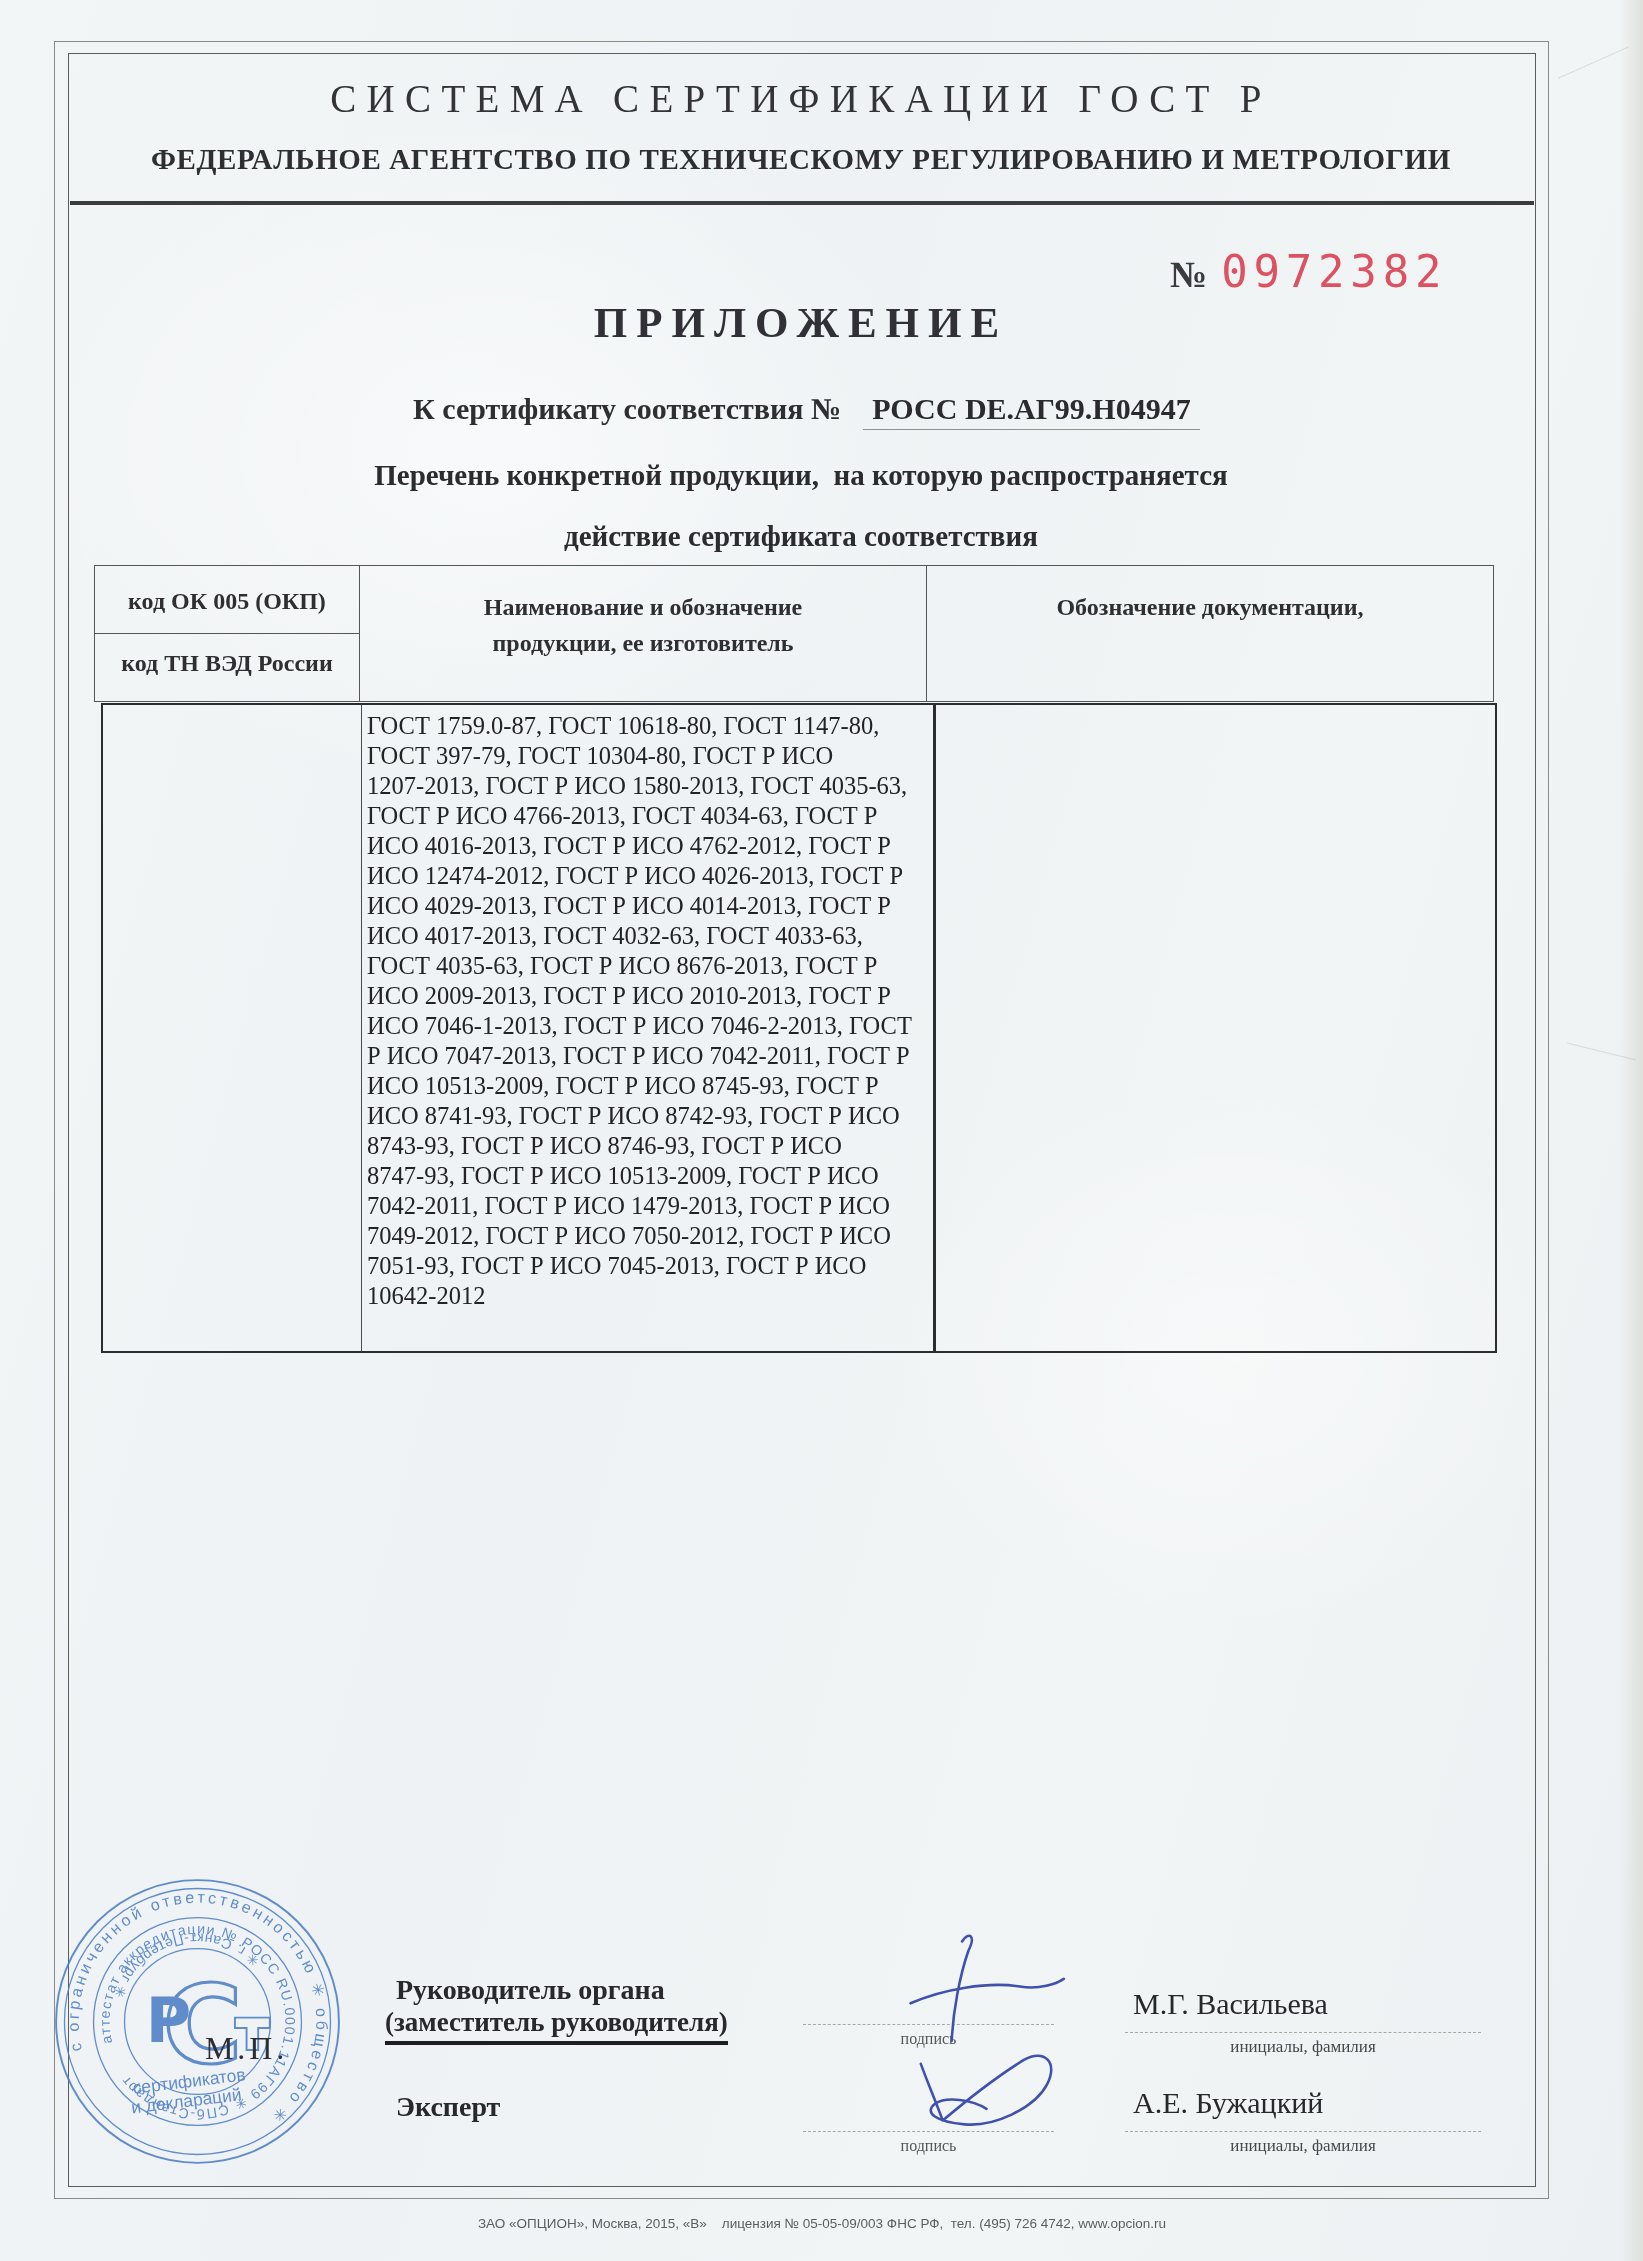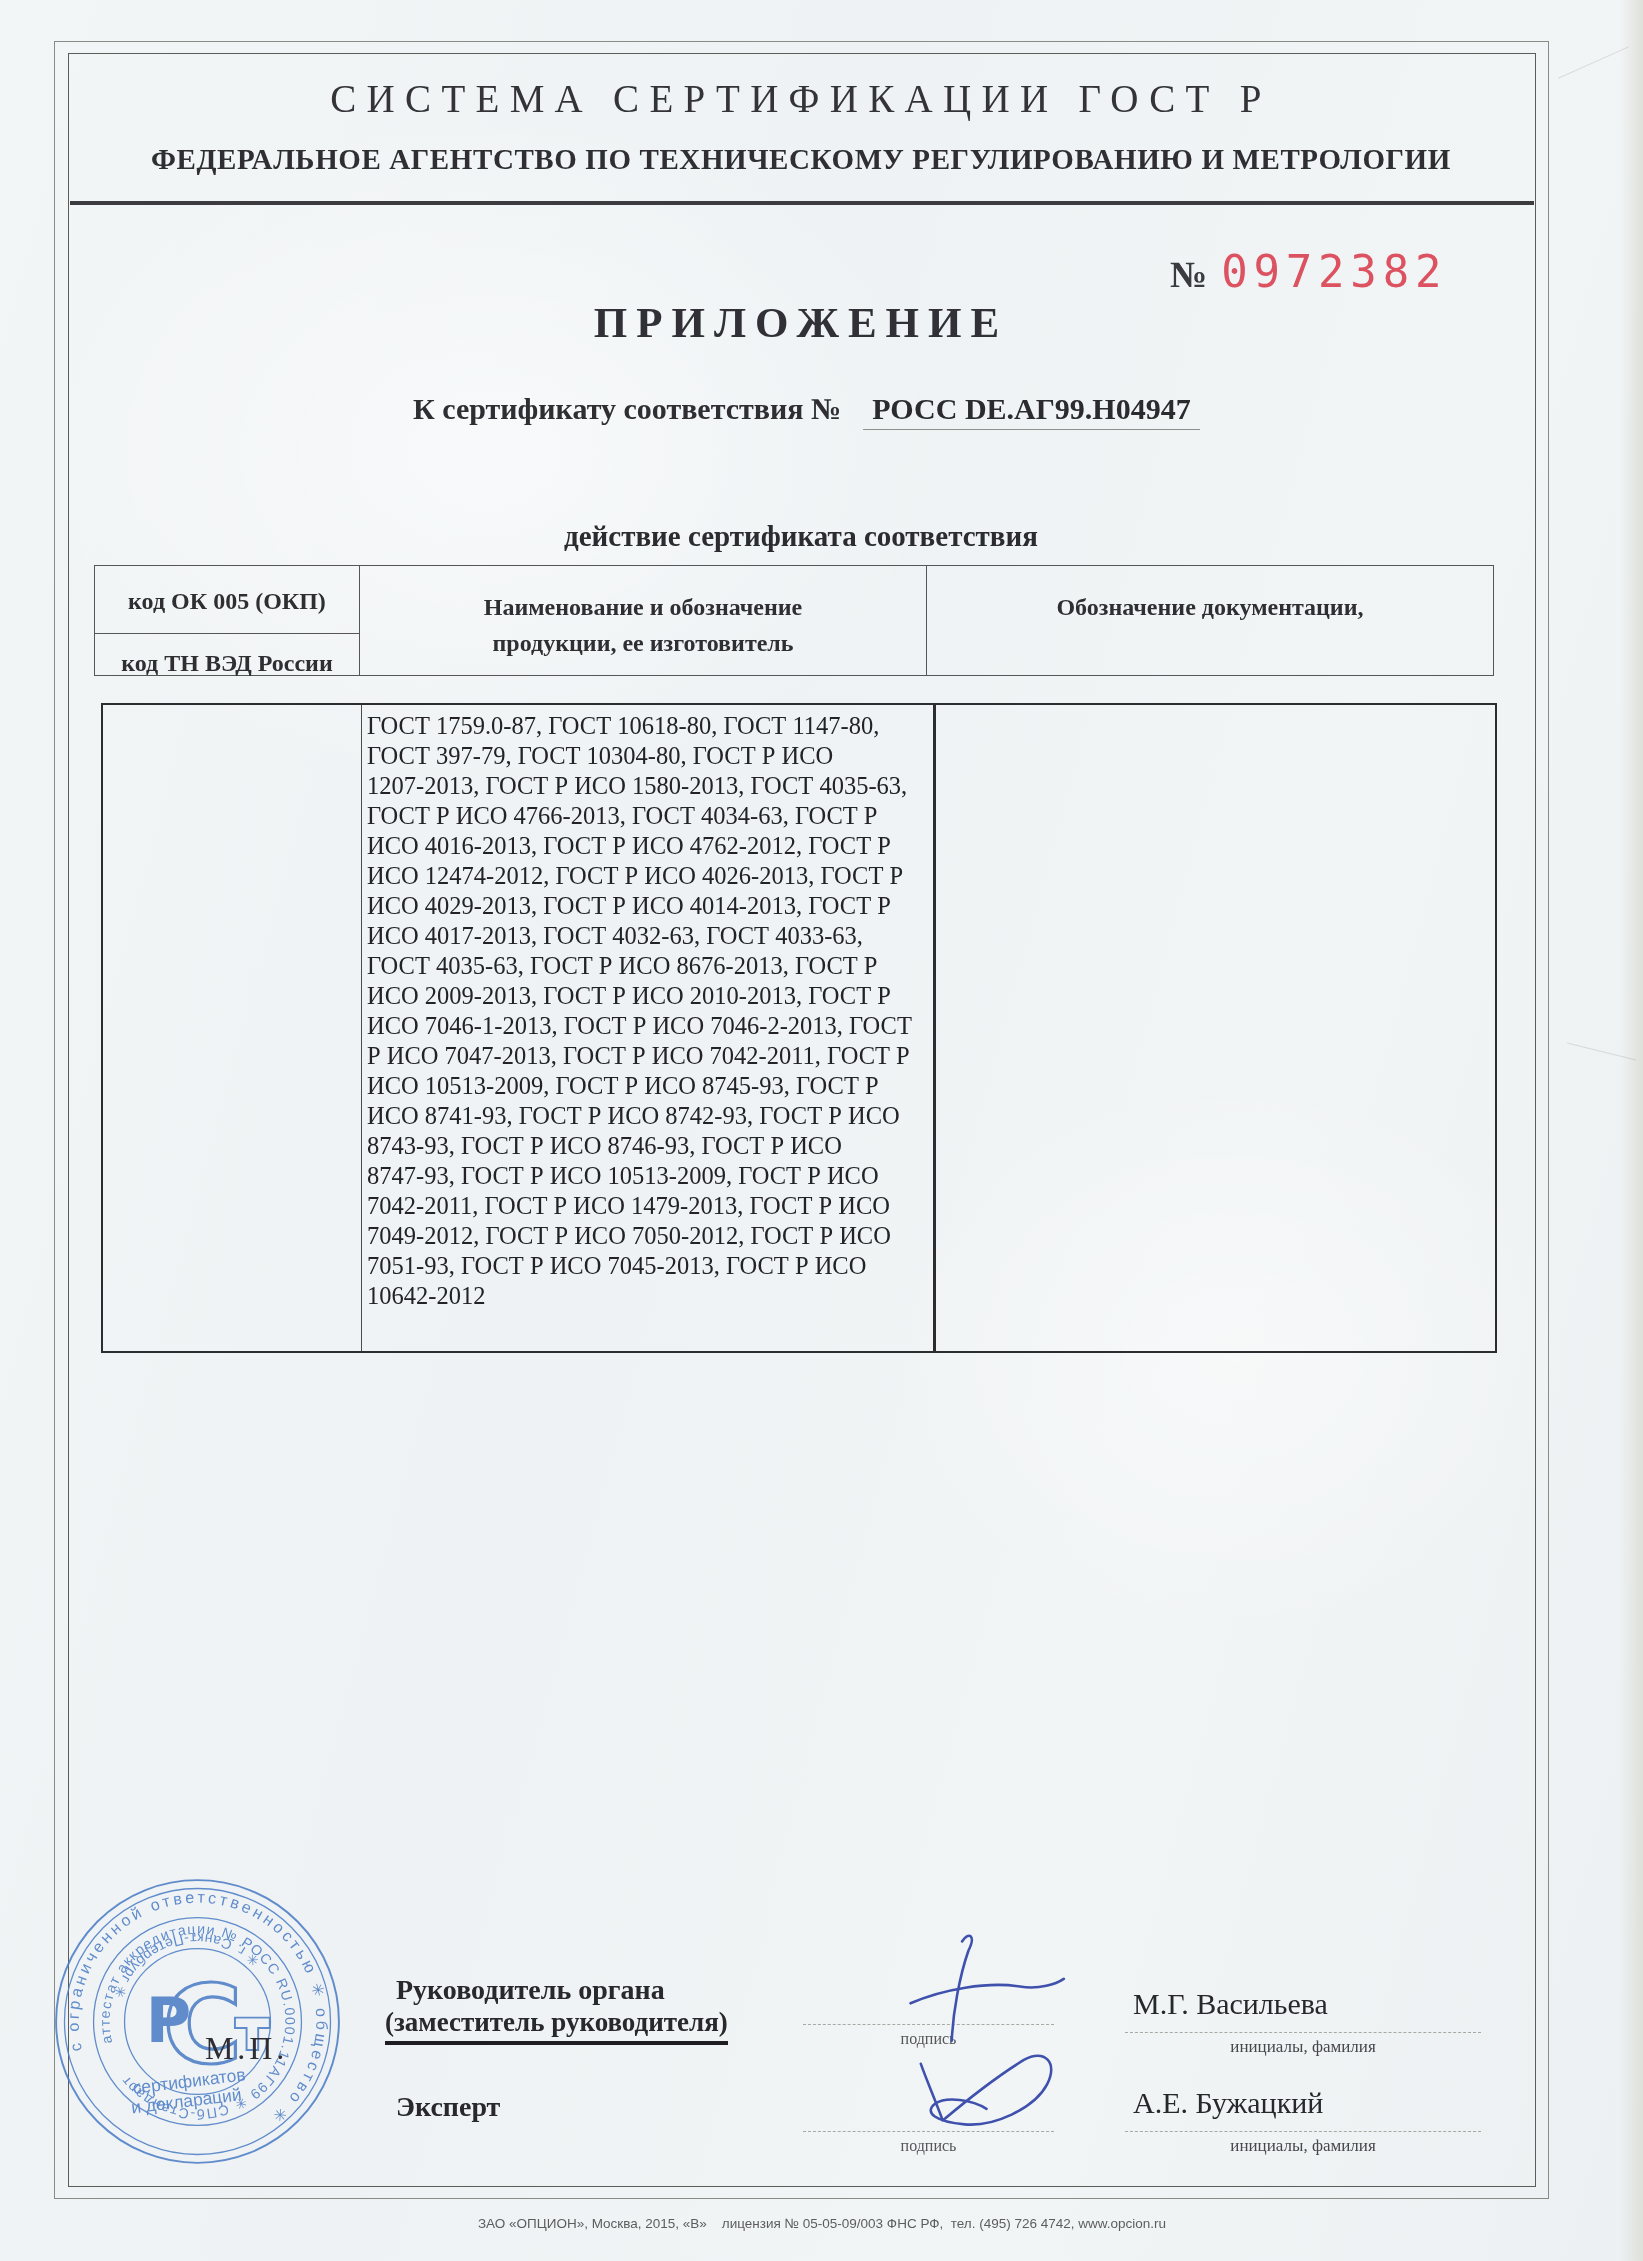--- a/index.html
+++ b/index.html
@@ -34,21 +34,21 @@
   .cert-line{position:absolute;left:413px;top:392px;display:flex;align-items:baseline;font-size:30px;}
   .cert-label{font-weight:600;color:#2e2e33;}
   .cert-value{margin-left:22px;padding:0 9px 2.6px 9px;border-bottom:1.9px solid #8f8f8c;
     font-weight:600;color:#2a2a2f;}
 
   .subtitle{font-size:29px;font-weight:700;color:#2b2b30;white-space:pre-wrap;}
   .subtitle.l1{top:459px;}
   .subtitle.l2{top:496px;margin-top:24px;}
 
   
-  .t-head{position:absolute;left:94px;top:565px;width:1400px;height:111px;border:1.9px solid #55555a;box-sizing:border-box;}
+  .t-head{position:absolute;left:94px;top:565px;width:1400px;height:137px;border:1.9px solid #55555a;box-sizing:border-box;}
   .t-head .c1{position:absolute;left:0;top:0;width:265px;height:100%;border-right:1.3px solid #55555a;box-sizing:border-box;}
   .t-head .c2{position:absolute;left:265px;top:0;width:567px;height:100%;border-right:1.3px solid #55555a;box-sizing:border-box;}
   .t-head .c3{position:absolute;left:832px;top:0;width:566px;height:100%;}
   .hcell{font-size:24px;font-weight:700;color:#2e2e33;text-align:center;position:absolute;width:100%;}
   .c1 .top{top:22px;}
   .c1 .divider{position:absolute;left:0;top:67px;width:100%;height:1.3px;background:#55555a;}
   .c1 .bot{top:84px;}
   .c2 .l1,.c3 .l1{top:28px;}
   .c2 .l2,.c3 .l2{top:64px;}
 
@@ -112,20 +112,21 @@
     <span class="num-value" style="color:#dc5260;">0972382</span>
   </div>
 
   <div class="centered doc-title">ПРИЛОЖЕНИЕ</div>
 
   <div class="cert-line">
     <span class="cert-label">К сертификату соответствия №</span>
     <span class="cert-value">РОСС DE.АГ99.Н04947</span>
   </div>
 
+  <div class="centered subtitle l1">Перечень конкретной продукции,  на которую распространяется</div>
   <div class="centered subtitle l2">действие сертификата соответствия</div>
 
   <div class="t-head">
     <div class="c1">
       <div class="hcell top">код ОК 005 (ОКП)</div>
       <div class="divider"></div>
       <div class="hcell bot">код ТН ВЭД России</div>
     </div>
     <div class="c2">
       <div class="hcell l2">продукции, ее изготовитель</div>

